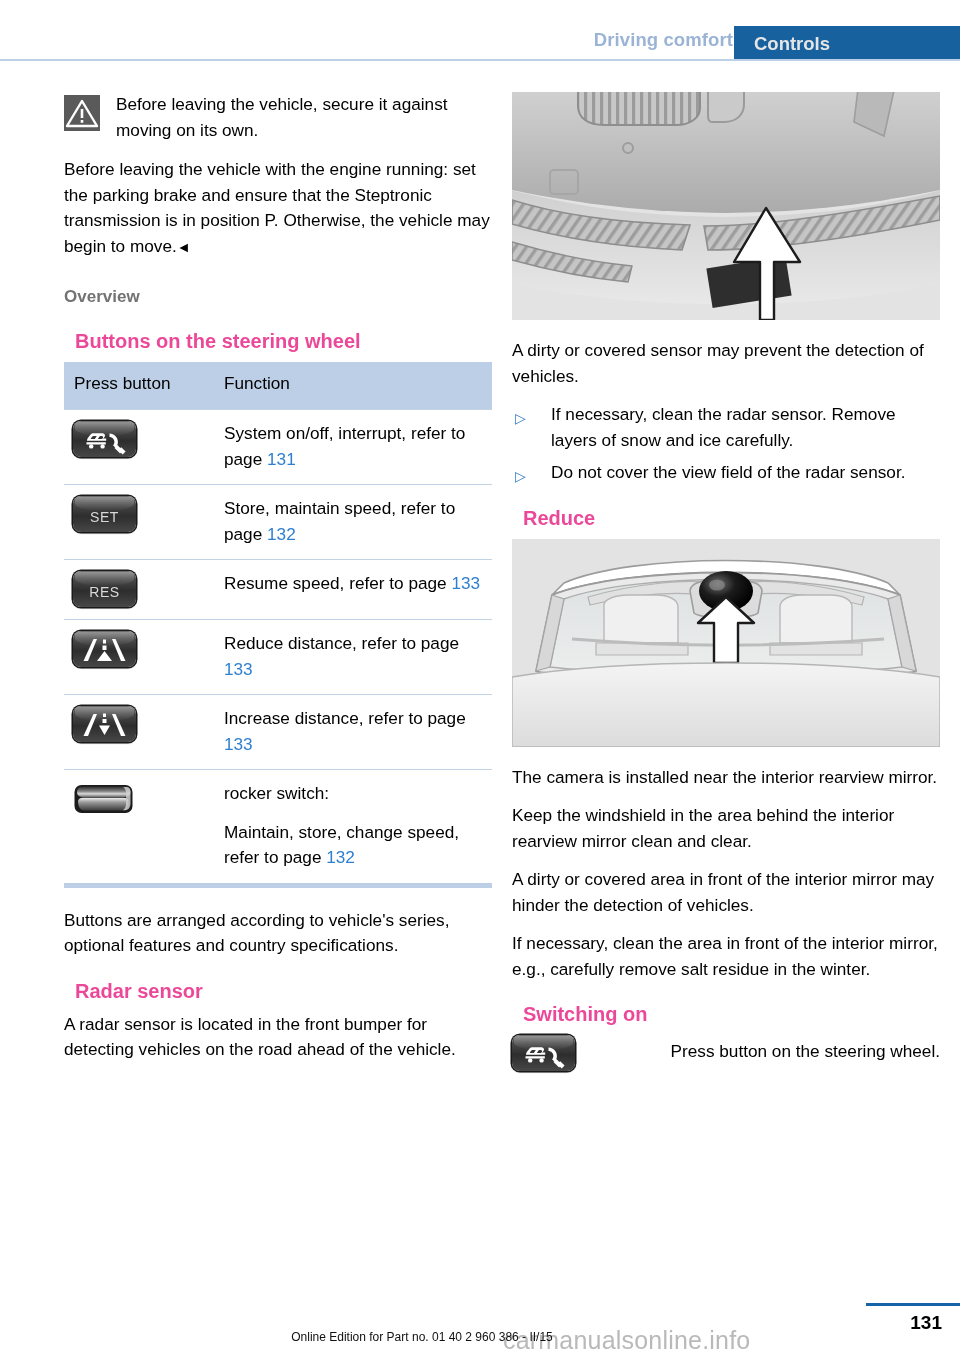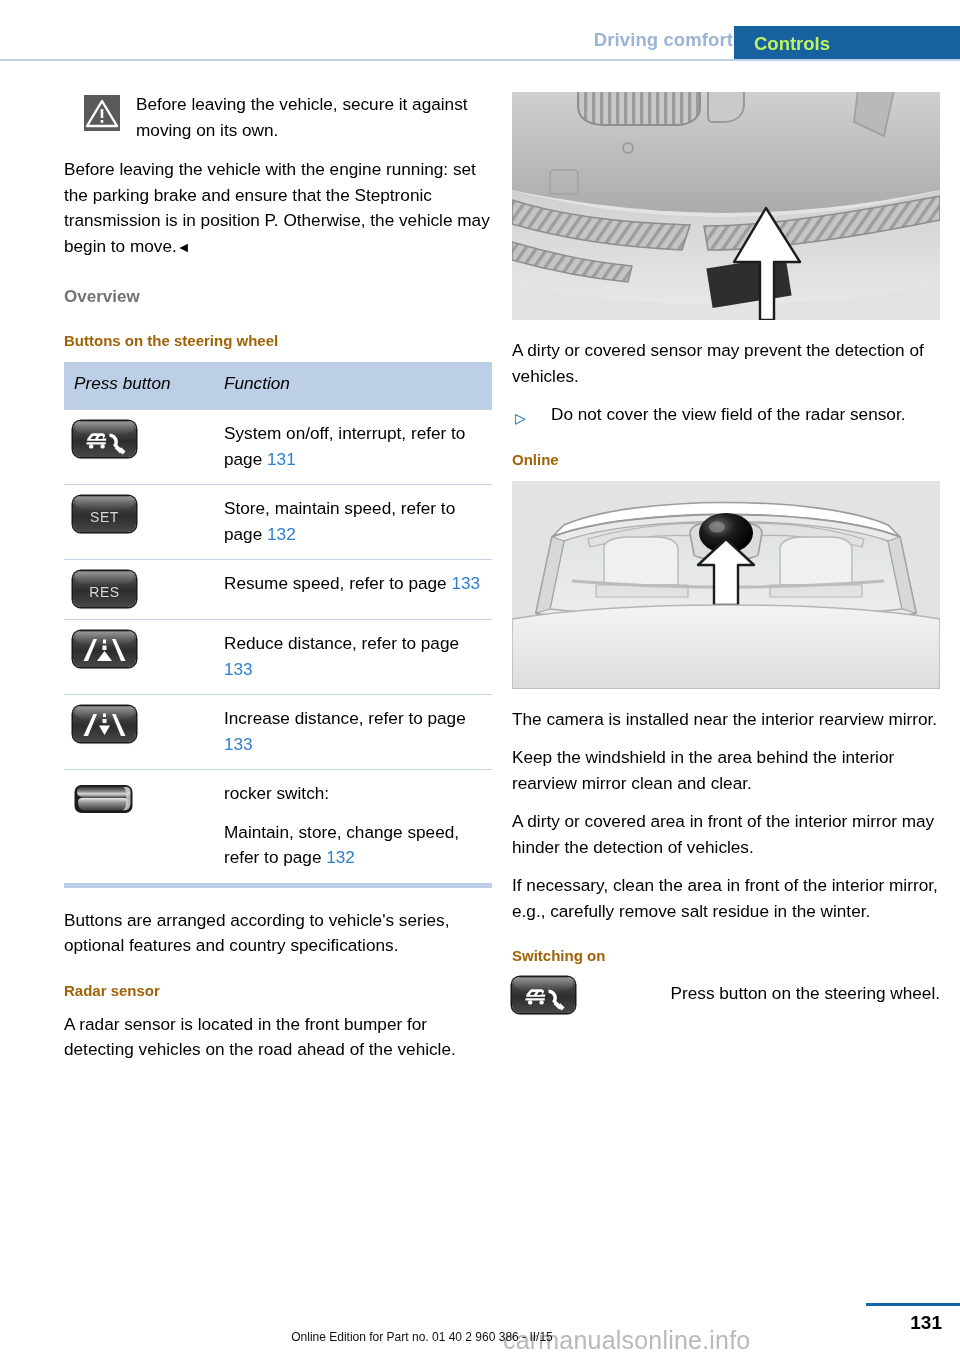--- a/index.html
+++ b/index.html
@@ -47,21 +47,21 @@
     width: 226px;
     height: 34px;
     background: #16619e;
   }
   .hdr-section-label {
     position: absolute;
     left: 20px;
     top: 7px;
     font-size: 18.5px;
     font-weight: bold;
-    color: #bef264;
+    color: #e5e5e5;
     white-space: nowrap;
   }
 
   
   .col {
     position: absolute;
     top: 92px;
     width: 428px;
   }
   .col-left  { left: 64px; }
@@ -73,34 +73,33 @@
     line-height: 25.5px;
   }
   .h2 {
     margin: 24px 0 16px 0;
     font-size: 17px;
     font-weight: bold;
     color: #737373;
     line-height: 25px;
   }
   .h3 {
-    margin: 20px 0 9px 0;
-    font-size: 15px;
+    margin: 20px 0 9px 11px;
+    font-size: 20px;
     font-weight: bold;
-    color: #a16207;
+    color: #ec4899;
     line-height: 24px;
   }
   .pageref { color: #2e7fd0; }
 
   
   .warn {
     position: relative;
     padding-left: 52px;
     margin-bottom: 14px;
-    margin-left: 20px;
   }
   .warn-icon {
     position: absolute;
     left: 0; top: 3px;
     width: 36px; height: 36px;
     background: #5a5a5a;
   }
   .warn-icon svg { display: block; }
   .warn p {
     margin: 0;
@@ -126,21 +125,21 @@
     vertical-align: top;
   }
   table.btntable th.c1 { width: 130px; }
   table.btntable td {
     border-top: 1.5px solid #c3d3e6;
     padding: 11px 10px 12px 10px;
     vertical-align: top;
     font-size: 17.2px;
     line-height: 25.5px;
   }
-  table.btntable tr:first-child th { border-top: none; font-style: italic; }
+  table.btntable tr:first-child th { border-top: none; }
   table.btntable td.c1 { width: 130px; padding-left: 9px; padding-right: 0; }
   .table-endrule {
     width: 428px;
     height: 5px;
     background: #bdcfe6;
     margin: 0 0 20px 0;
   }
   td .sub { display: block; }
   td .sub + .sub { margin-top: 13px; }
 
@@ -453,28 +452,29 @@
 
       <polygon points="248,228 248,170 222,170 254,116 288,170 262,170 262,228" fill="#ffffff" stroke="#1c1c1c" stroke-width="2.4" stroke-linejoin="round"></polygon>
     </svg>
   </div>
 
   <p class="body">A dirty or covered sensor may prevent the detection of vehicles.</p>
 
   <ul class="triangles">
     <li>
       <span class="tri">▷</span>
+      <span>If necessary, clean the radar sensor. Remove layers of snow and ice carefully.</span>
     </li>
     <li>
       <span class="tri">▷</span>
       <span>Do not cover the view field of the radar sensor.</span>
     </li>
   </ul>
 
-  <div class="h3">Online</div>
+  <div class="h3">Reduce</div>
 
   <div class="figure fig-camera">
     <svg width="428" height="208" viewBox="0 0 428 208">
       <defs>
         <linearGradient id="hoodG" x1="0" y1="0" x2="0" y2="1">
           <stop offset="0%" stop-color="#f4f4f4"></stop>
           <stop offset="100%" stop-color="#dcdcdc"></stop>
         </linearGradient>
         <linearGradient id="glassG" x1="0" y1="0" x2="0" y2="1">
           <stop offset="0%" stop-color="#dfe2e2"></stop>

